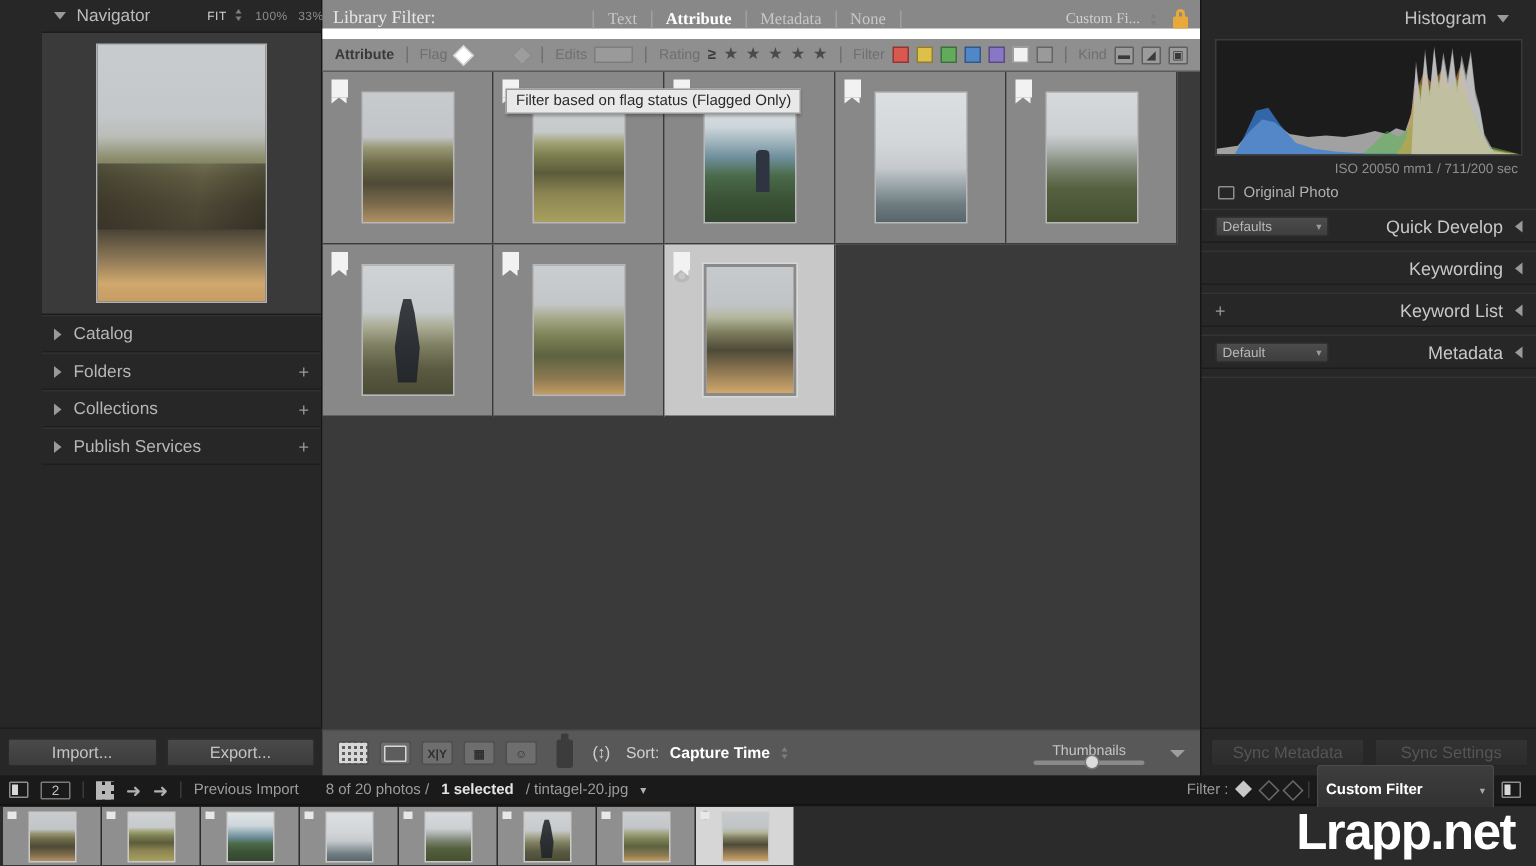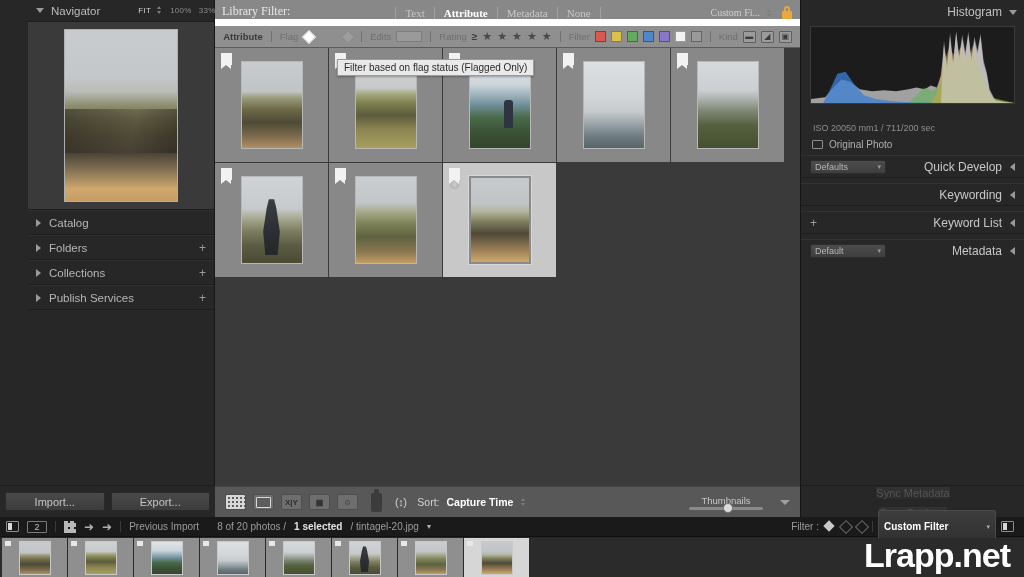--- a/index.html
+++ b/index.html
@@ -273,29 +273,29 @@
     border-top: 5px solid #9e9e9e;
   }
 
   
   .right-panel {
     position: absolute; right: 0; top: 0; width: 224px; height: 517px;
     background: #272727; border-left: 1px solid #161616;
   }
   .rp-header {
     height: 24px; display: flex; align-items: center; justify-content: flex-end;
-    padding: 0 7px; gap: 7px; font-size: 12px; color: #c2c2c2;
+    padding: 0 18px; gap: 7px; font-size: 12px; color: #c2c2c2;
   }
   .hist-box {
     margin: 2px 9px 0; height: 78px; background: #1c1c1c;
     border: 1px solid #3b3b3b; position: relative; overflow: hidden;
   }
   .hist-svg { position: absolute; inset: 0; width: 100%; height: 100%; }
   .hist-meta {
-    display: flex; justify-content: flex-start; padding: 19px 12px 0;
+    display: flex; justify-content: flex-end; padding: 3px 12px 0;
     font-size: 9px; color: #8e8e8e;
   }
   .orig-photo { display: flex; align-items: center; gap: 6px; padding: 6px 11px 0; font-size: 10px; color: #b0b0b0; }
   .mini-sq { width: 11px; height: 9px; border: 1px solid #8e8e8e; border-radius: 1px; }
 
   .rp-section {
     height: 23px; margin-top: 5px;
     border-top: 1px solid #333; border-bottom: 1px solid #1d1d1d;
     display: flex; align-items: center; padding: 0 9px;
     color: #c8c8c8; font-size: 12px;
@@ -313,21 +313,20 @@
     border: 1px solid #2c2c2c;
     display: flex; align-items: center; padding: 0 4px;
     font-size: 9px; color: #b8b8b8;
   }
   .dd .arr { margin-left: auto; font-size: 7px; color: #9a9a9a; }
   .rp-fill { position: absolute; top: 258px; bottom: 32px; left: 0; right: 0; background: #272727; }
   .rp-buttons {
     position: absolute; left: 0; bottom: 0; width: 224px; height: 32px;
     display: flex; align-items: center; gap: 6px; padding: 0 6px;
     border-top: 1px solid #1d1d1d;
-    flex-direction: column;
   }
   .btn.disabled { color: #555; background: linear-gradient(180deg,#333,#2c2c2c); border-color: #262626; }
 
   
   .fs-bar {
     position: absolute; left: 0; top: 517px; width: 1024px; height: 20px;
     background: #1a1a1a; display: flex; align-items: center;
     padding: 0 6px; gap: 8px; border-bottom: 1px solid #111;
     font-size: 10px; color: #9a9a9a;
   }

